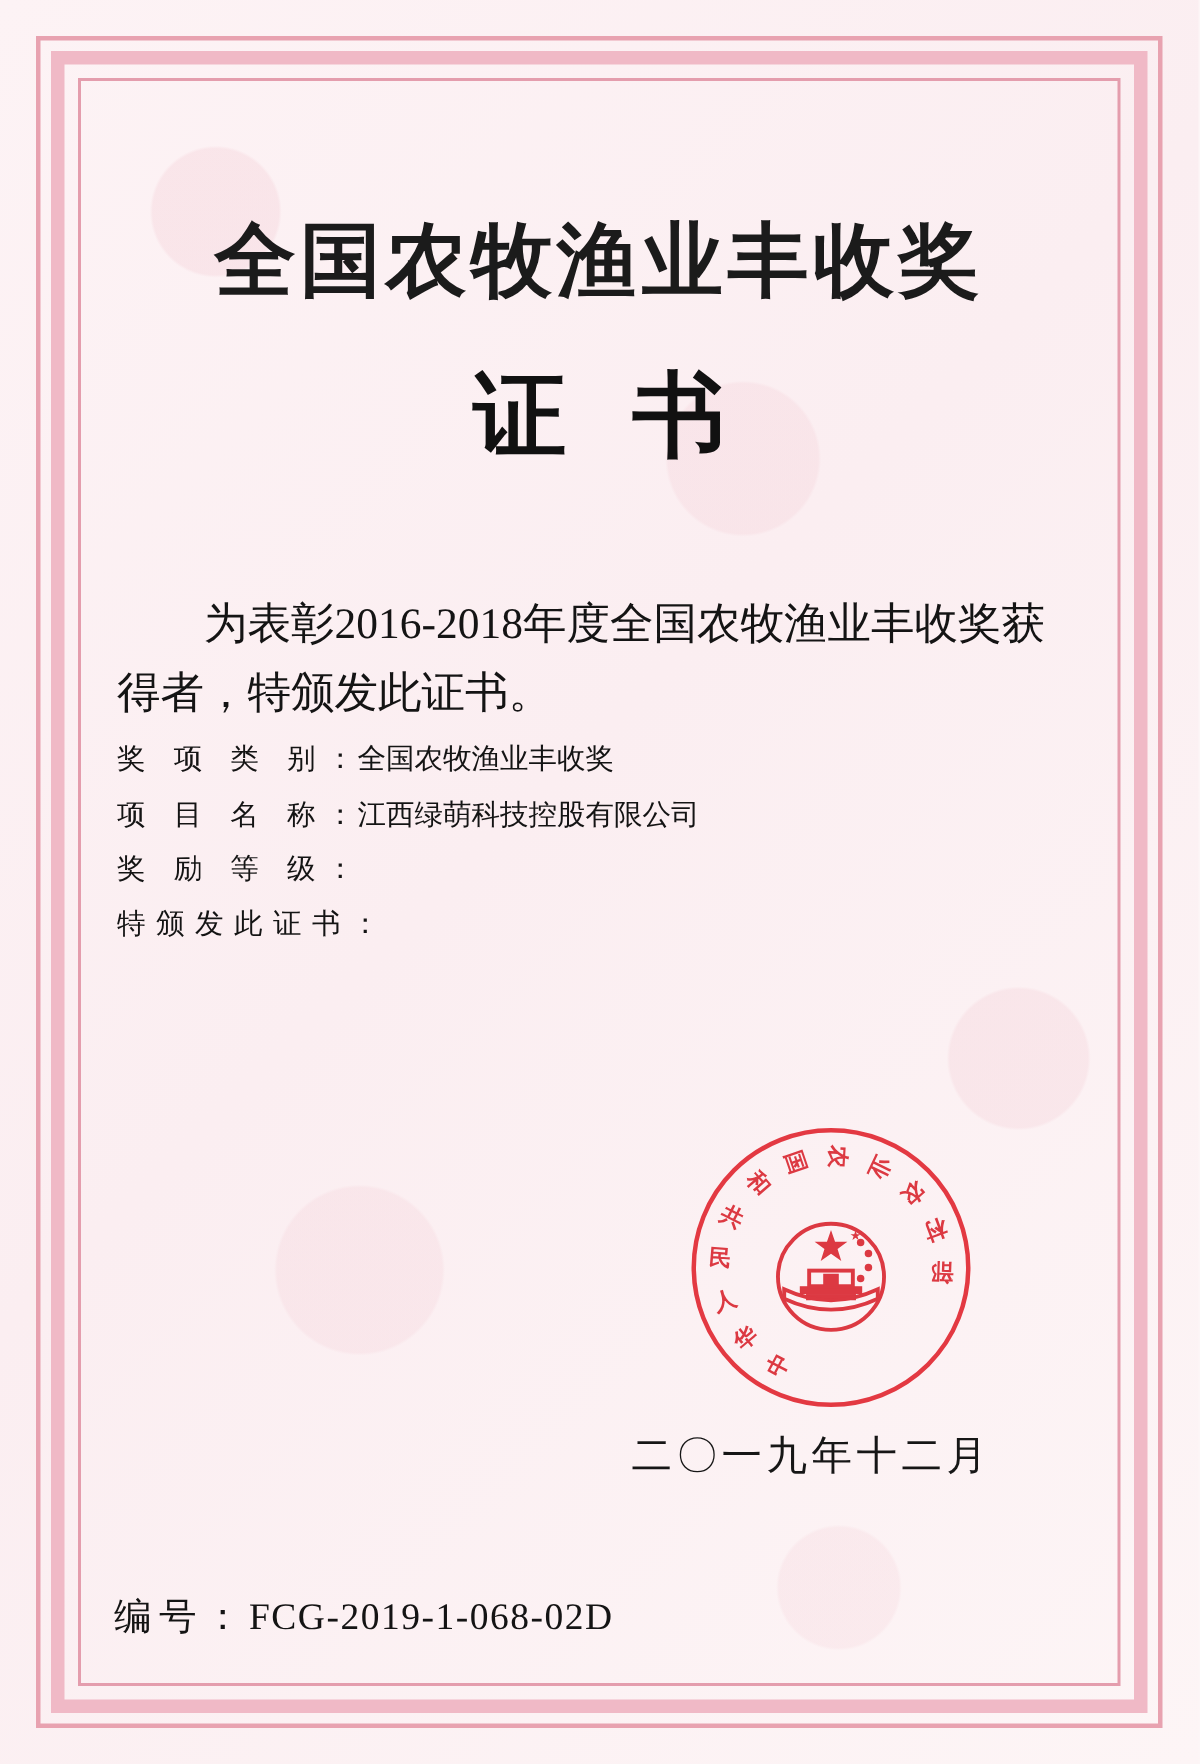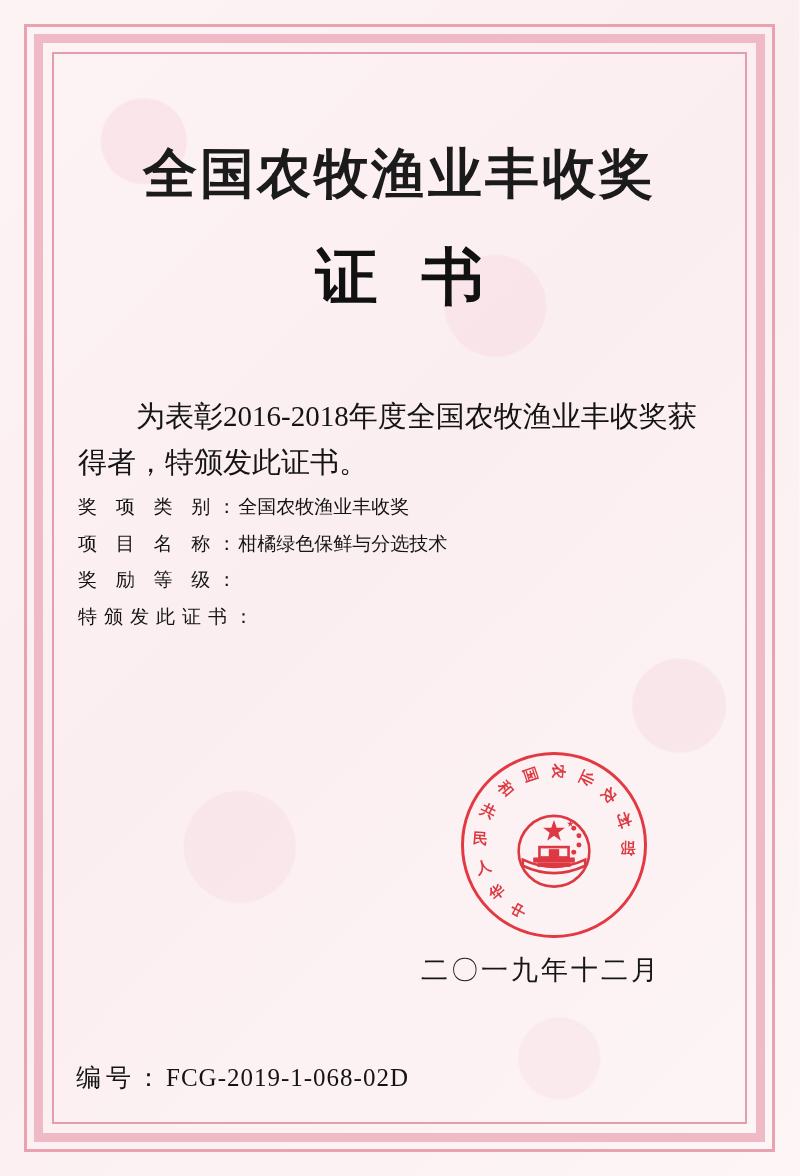--- a/index.html
+++ b/index.html
@@ -205,21 +205,21 @@
 
       <div class="field-row">
         <span class="field-label">奖 项 类 别</span>
         <span class="field-sep">：</span>
         <span class="field-value">全国农牧渔业丰收奖</span>
       </div>
 
       <div class="field-row">
         <span class="field-label">项 目 名 称</span>
         <span class="field-sep">：</span>
-        <span class="field-value">柑橘绿色保鲜与分选技术</span>
+        <span class="field-value">江西绿萌科技控股有限公司</span>
       </div>
 
       <div class="field-row">
         <span class="field-label">奖 励 等 级</span>
         <span class="field-sep">：</span>
       </div>
 
       <div class="field-row">
         <span class="field-label">特颁发此证书</span>
         <span class="field-sep">：</span>

